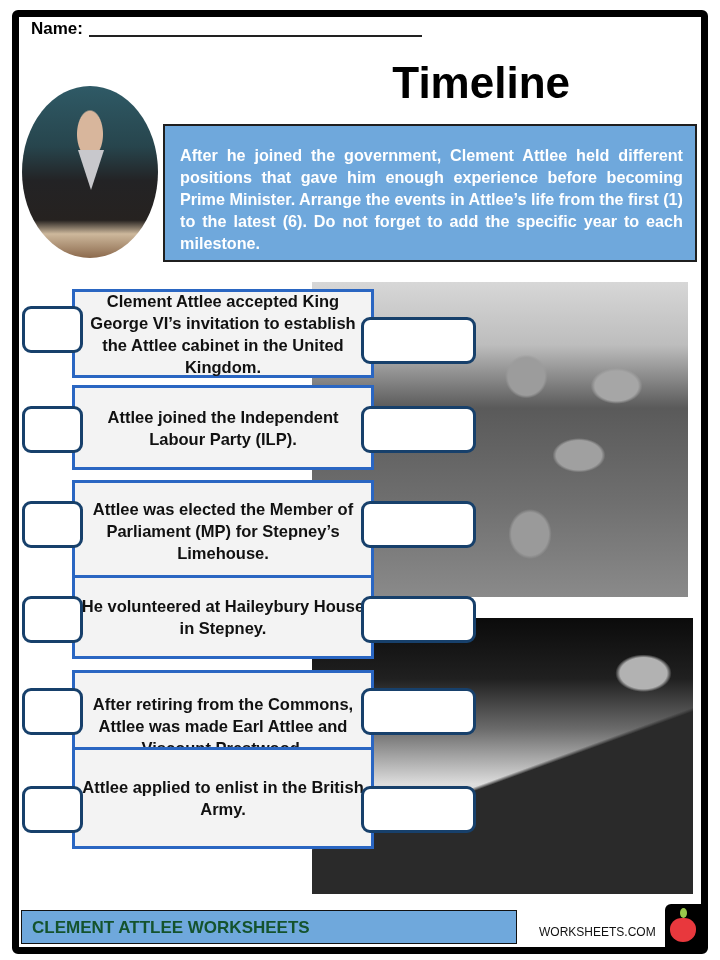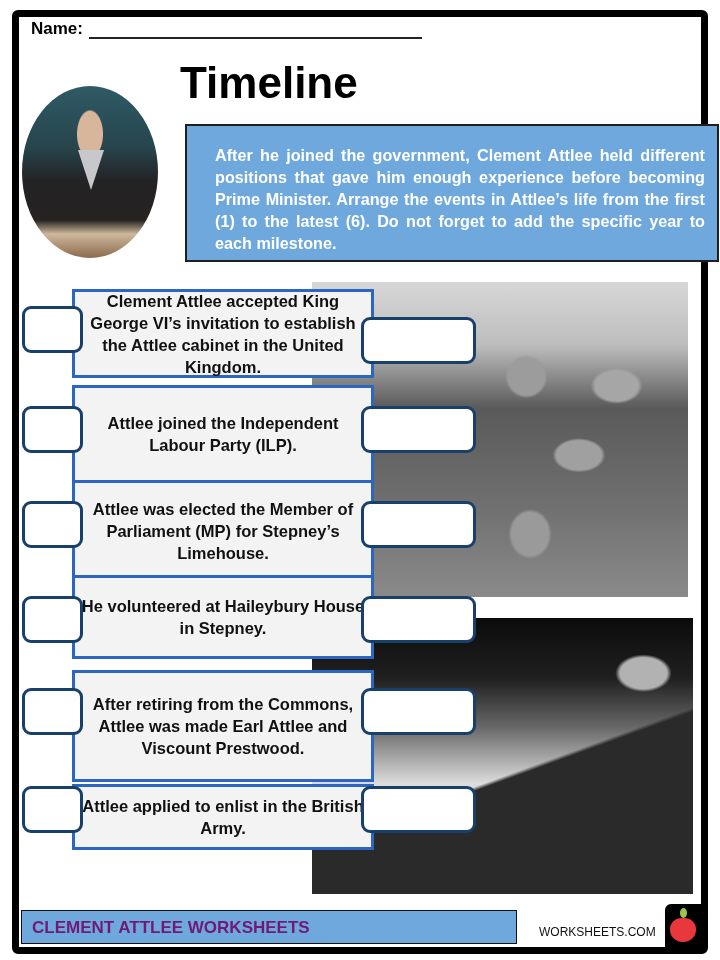--- a/index.html
+++ b/index.html
@@ -6,43 +6,43 @@
   body {
     width: 720px; height: 960px; background: #ffffff; position: relative; overflow: hidden;
     font-family: "Liberation Sans", sans-serif;
   }
   .frame {
     position: absolute; left: 12px; top: 10px; width: 696px; height: 944px;
     border: 7px solid #000; border-radius: 6px; box-sizing: border-box; background: #fff;
   }
   .name-row {
     position: absolute; left: 31px; top: 19px; font-size: 17px; font-weight: bold; color: #000;
-    display: flex; align-items: flex-end;
+    display: flex; align-items: flex-start;
   }
   .name-line {
     display: inline-block; width: 333px; border-bottom: 2px solid #222; margin-left: 6px; height: 16px;
   }
   .title {
-    position: absolute; left: 180px; width: 390px; top: 58px; text-align: left;
+    position: absolute; left: 180px; width: 390px; top: 58px; text-align: right;
     font-size: 44px; font-weight: bold; color: #000;
   }
   .portrait {
     position: absolute; left: 22px; top: 86px; width: 136px; height: 172px; border-radius: 50%;
     overflow: hidden;
     background: radial-gradient(ellipse at 50% 28%, #d8b69c 0 13%, transparent 14%),
                 linear-gradient(180deg, #2f5a66 0%, #27454d 35%, #232325 55%, #262220 78%, #cdb89c 86%, #8c6a4d 100%);
   }
   .portrait .shirt {
     position: absolute; left: 56px; top: 64px; width: 26px; height: 40px; background: #c8c8cc;
     clip-path: polygon(0 0, 100% 0, 50% 100%);
   }
   .instructions {
     position: absolute; left: 163px; top: 124px; width: 534px; height: 138px; box-sizing: border-box;
-    background: #6fa8dc; border: 2px solid #1f1f1f; padding: 18px 12px 8px 28px;
-    color: #ffffff; font-weight: bold; font-size: 16.2px; line-height: 22px; text-align: justify; margin-left: 22px;
+    background: #6fa8dc; border: 2px solid #1f1f1f; padding: 18px 12px 8px 15px;
+    color: #ffffff; font-weight: bold; font-size: 16.2px; line-height: 22px; text-align: justify;
   }
   .photo1 {
     position: absolute; left: 312px; top: 282px; width: 376px; height: 315px;
     background:
       radial-gradient(ellipse at 57% 30%, #9c9c9c 0 6%, transparent 7%),
       radial-gradient(ellipse at 81% 33%, #a6a6a6 0 5%, transparent 6%),
       radial-gradient(ellipse at 71% 55%, #a0a0a0 0 6%, transparent 7%),
       radial-gradient(ellipse at 58% 80%, #9a9a9a 0 6%, transparent 7%),
       linear-gradient(180deg, #d7d7d7 0%, #bdbdbd 20%, #5a5a5a 40%, #6f6f6f 70%, #8a8a8a 100%);
   }
@@ -60,21 +60,21 @@
     font-weight: bold; font-size: 16.5px; line-height: 22px; color: #111; padding: 0 4px;
   }
   .num-box, .year-box {
     position: absolute; box-sizing: border-box; background: #fff;
     border: 3px solid #17406b; border-radius: 9px;
   }
   .num-box { left: 22px; width: 61px; height: 47px; }
   .year-box { left: 361px; width: 115px; height: 47px; }
   .footer-bar {
     position: absolute; left: 21px; top: 910px; width: 496px; height: 34px; box-sizing: border-box;
-    background: #6fa8dc; border: 1px solid #111; color: #701a75; font-weight: bold; font-size: 17px;
+    background: #6fa8dc; border: 1px solid #111; color: #14532d; font-weight: bold; font-size: 17px;
     padding: 7px 0 0 10px;
   }
   .footer-site {
     position: absolute; left: 539px; top: 925px; font-size: 12px; color: #111;
   }
   .apple-wrap {
     position: absolute; left: 665px; top: 904px; width: 36px; height: 44px; background: #000;
     border-radius: 6px 0 0 0;
   }
   .apple {
@@ -106,21 +106,21 @@
 
 <div class="photo1"></div>
 <div class="photo2"></div>
 
 <div class="event" style="top:289px;height:89px;">
   <span>Clement Attlee accepted King George VI’s invitation to establish the Attlee cabinet in the United Kingdom.</span>
 </div>
 <div class="num-box" style="top:306px;"></div>
 <div class="year-box" style="top:317px;"></div>
 
-<div class="event" style="top:385px;height:98px;">
+<div class="event" style="top:385px;height:85px;">
   <span>Attlee joined the Independent Labour Party (ILP).</span>
 </div>
 <div class="num-box" style="top:406px;"></div>
 <div class="year-box" style="top:406px;"></div>
 
 <div class="event" style="top:480px;height:102px;">
   <span>Attlee was elected the Member of Parliament (MP) for Stepney’s Limehouse.</span>
 </div>
 <div class="num-box" style="top:501px;"></div>
 <div class="year-box" style="top:501px;"></div>
@@ -130,21 +130,21 @@
 </div>
 <div class="num-box" style="top:596px;"></div>
 <div class="year-box" style="top:596px;"></div>
 
 <div class="event" style="top:670px;height:112px;">
   <span>After retiring from the Commons, Attlee was made Earl Attlee and Viscount Prestwood.</span>
 </div>
 <div class="num-box" style="top:688px;"></div>
 <div class="year-box" style="top:688px;"></div>
 
-<div class="event" style="top:784px;height:66px;">
+<div class="event" style="top:747px;height:102px;">
   <span>Attlee applied to enlist in the British Army.</span>
 </div>
 <div class="num-box" style="top:786px;"></div>
 <div class="year-box" style="top:786px;"></div>
 
 <div class="footer-bar">
   <span>CLEMENT ATTLEE WORKSHEETS</span>
 </div>
 <div class="footer-site">WORKSHEETS.COM</div>
 <div class="apple-wrap">

